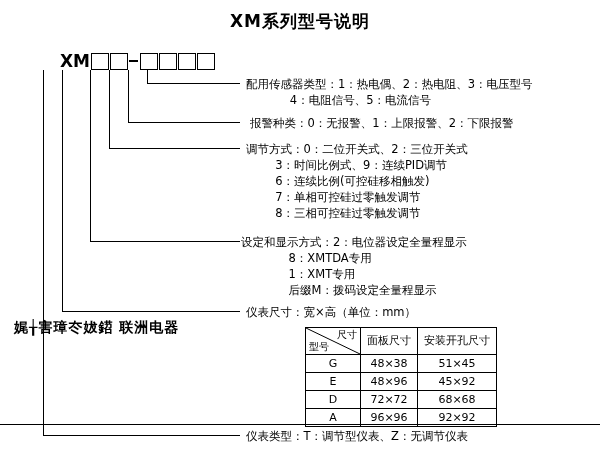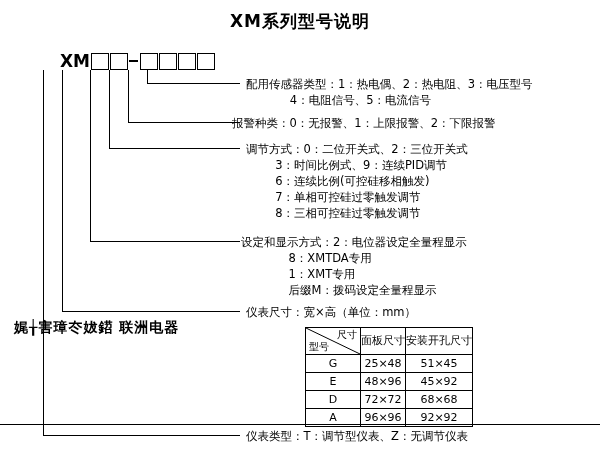--- a/index.html
+++ b/index.html
@@ -80,21 +80,21 @@
   
   .size-table {
     position: absolute;
     left: 305px;
     top: 327px;
     border-collapse: collapse;
     font-size: 11px;
   }
   .size-table td, .size-table th {
     border: 1px solid #000;
-    padding: 1px 0;
+    padding: 1px 6px;
     text-align: center;
     font-weight: normal;
     height: 15px;
     line-height: 14px;
   }
   .size-table .corner {
     position: relative;
     width: 54px;
     height: 26px;
     padding: 0;
@@ -165,21 +165,21 @@
 
   <div class="vline" style="left:62px; top:70px; height:241px;"></div>
   <div class="hline" style="left:62px; top:311px; width:178px;"></div>
 
   <div class="vline" style="left:43px; top:70px; height:365px;"></div>
   <div class="hline" style="left:43px; top:435px; width:197px;"></div>
 
   <div class="desc" style="left:246px; top:76px;"><span>配用传感器类型：1：热电偶、2：热电阻、3：电压型号</span>
 <span>            4：电阻信号、5：电流信号</span></div>
 
-  <div class="desc" style="left:232px; top:115px;"><span>报警种类：0：无报警、1：上限报警、2：下限报警</span></div>
+  <div class="desc" style="left:250px; top:115px;"><span>报警种类：0：无报警、1：上限报警、2：下限报警</span></div>
 
   <div class="desc" style="left:246px; top:141px;"><span>调节方式：0：二位开关式、2：三位开关式</span>
 <span>        3：时间比例式、9：连续PID调节</span>
 <span>        6：连续比例(可控硅移相触发)</span>
 <span>        7：单相可控硅过零触发调节</span>
 <span>        8：三相可控硅过零触发调节</span></div>
 
   <div class="desc" style="left:241px; top:234px;"><span>设定和显示方式：2：电位器设定全量程显示</span>
 <span>             8：XMTDA专用</span>
 <span>             1：XMT专用</span>
@@ -197,21 +197,21 @@
           <line x1="0" y1="0" x2="54" y2="26" stroke="#000" stroke-width="1"></line>
         </svg>
         <span class="lbl-top">尺寸</span>
         <span class="lbl-bot">型号</span>
       </th>
       <th>面板尺寸</th>
       <th>安装开孔尺寸</th>
     </tr>
     <tr>
       <td>G</td>
-      <td>25×48</td>
+      <td>48×38</td>
       <td>51×45</td>
     </tr>
     <tr>
       <td>E</td>
       <td>48×96</td>
       <td>45×92</td>
     </tr>
     <tr>
       <td>D</td>
       <td>72×72</td>

